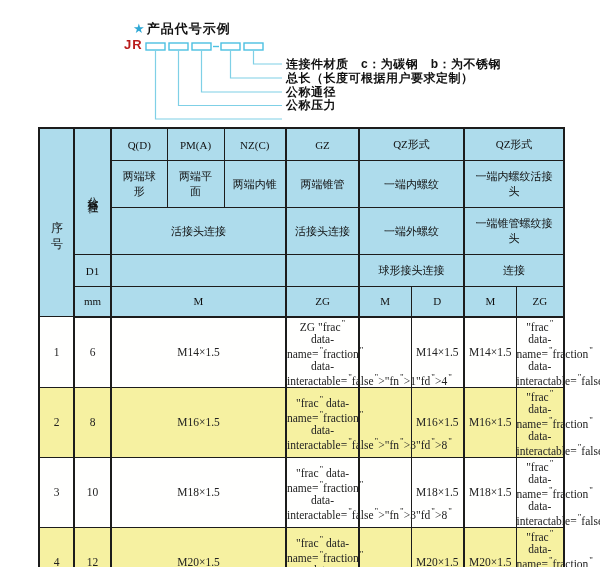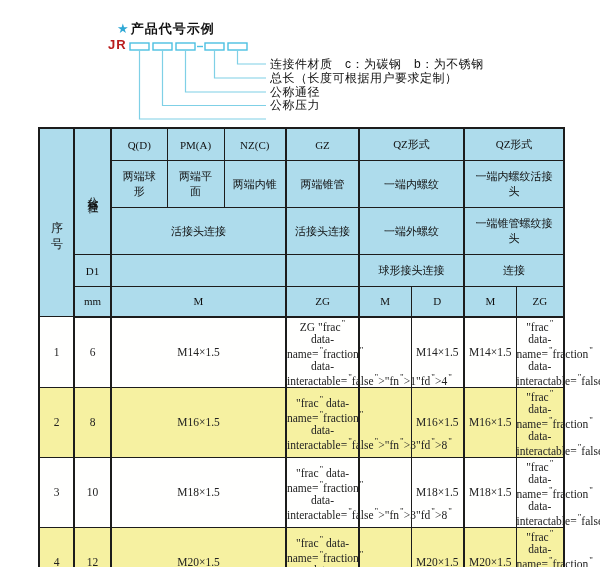--- a/index.html
+++ b/index.html
@@ -1,26 +1,26 @@
 <!DOCTYPE html>
 <html><head>
 <meta charset="utf-8">
 <style>
   html,body{margin:0;padding:0;}
   body{
     width:600px;height:567px;overflow:hidden;background:#ffffff;
     font-family:"Liberation Sans","DejaVu Sans",sans-serif;color:#111;
   }
   
-  .diagram{position:relative;width:544px;height:127px;}
+  .diagram{position:relative;width:544px;height:127px;margin-left:16px;}
   .diagram svg{position:absolute;left:0;top:0;}
   .dg-title{position:absolute;left:117px;top:20px;font-size:13px;font-weight:bold;letter-spacing:1px;}
   .dg-title .star{color:#2fa8d5;margin-right:1px;}
   .jr{position:absolute;left:108px;top:37px;font-size:13px;font-weight:bold;color:#b91c1c;letter-spacing:1px;}
-  .dg-label{position:absolute;left:270px;font-size:12px;font-weight:normal;line-height:13px;white-space:nowrap;letter-spacing:0.5px;}
+  .dg-label{position:absolute;left:270px;font-size:12px;font-weight:bold;line-height:13px;white-space:nowrap;letter-spacing:0.5px;}
   
   .tbl-title{margin:2px 0 3px 28px;font-size:17px;line-height:20px;font-weight:bold;
     font-family:"Liberation Serif","DejaVu Serif",serif;letter-spacing:3px;}
   
   table.ref{border-collapse:collapse;margin-left:38px;table-layout:fixed;width:525px;
     font-family:"Liberation Serif","DejaVu Serif",serif;}
   table.ref,table.ref th,table.ref td{border:1px solid #1c1c1c;}
   table.ref{border:2px solid #1c1c1c;}
   th{background:#aedcec;font-weight:normal;font-size:11px;padding:8px;text-align:center;}
   td{font-size:11.5px;text-align:center;padding:0;height:21px;background:#fffffe;color:#222;}

